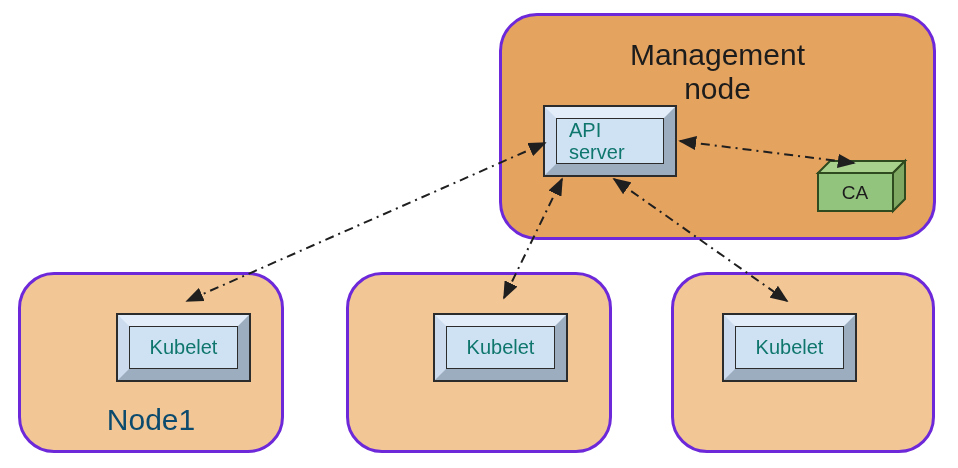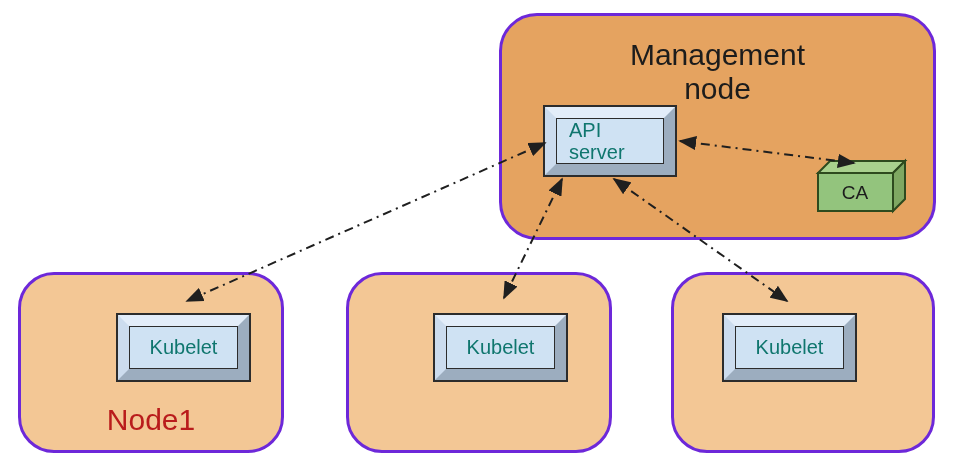--- a/index.html
+++ b/index.html
@@ -15,21 +15,21 @@
   .wnode.n1 { left:18px;  }
   .wnode.n2 { left:346px; }
   .wnode.n3 { left:671px; width:264px; }
 
   .mgmt-label {
     position:absolute; left:50%; top:22px; transform:translateX(-50%);
     width:230px; text-align:center; font-size:30px; line-height:34px; color:#1c1c1c;
   }
   .wnode-label {
     position:absolute; left:0; right:0; top:128px; text-align:center;
-    font-size:30px; color:#b91c1c;
+    font-size:30px; color:#0c4a6e;
   }
 
   
   .box3d { position:absolute; box-sizing:border-box; border:2px solid #2c2c2c; background:#cfe2f3; }
   .bevel {
     width:100%; height:100%; box-sizing:border-box;
     border:11px solid;
     border-color:#e3edf9 #9cadbf #9cadbf #ccdcee;
   }
   .face {

